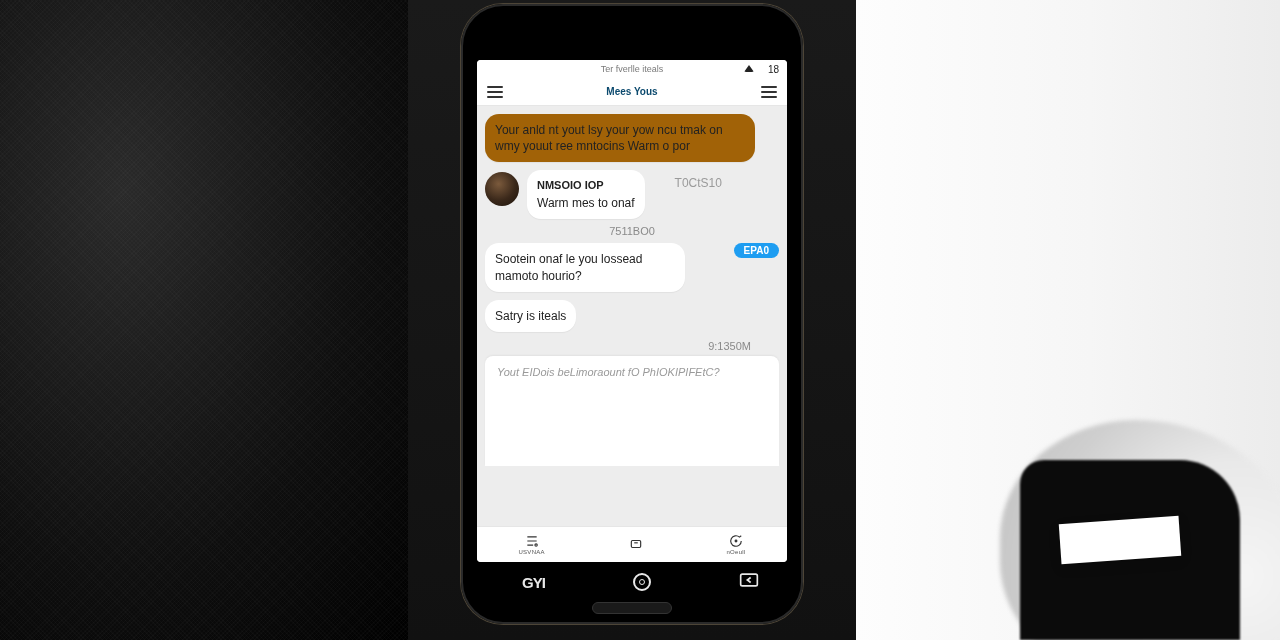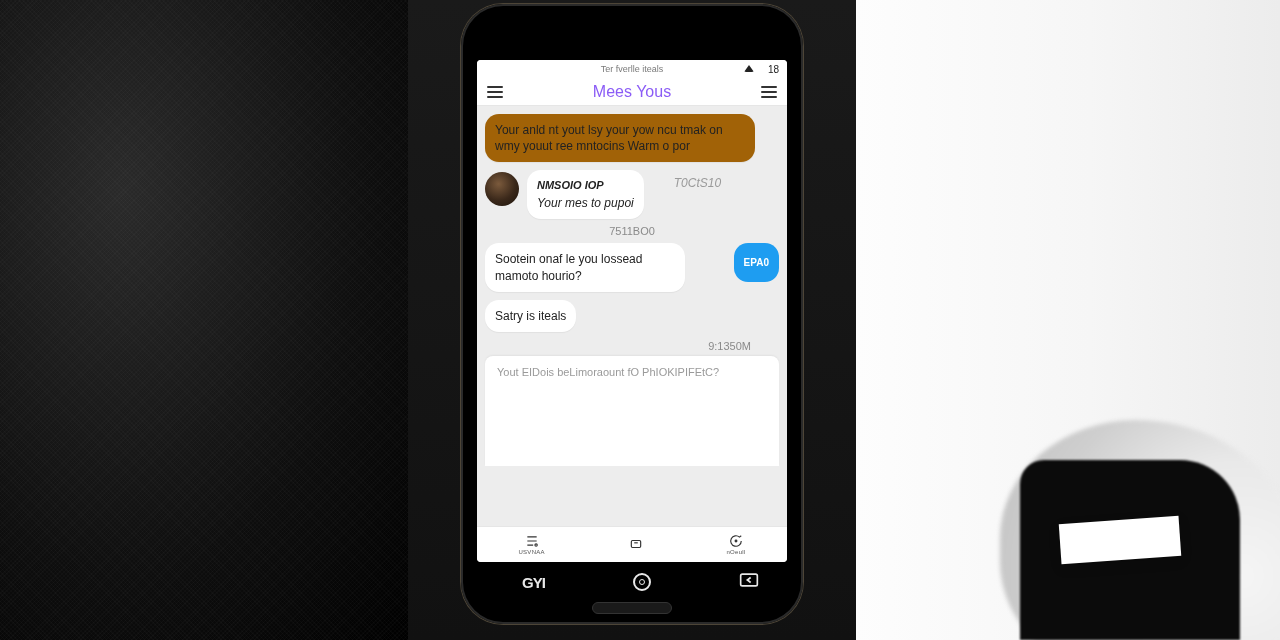--- a/index.html
+++ b/index.html
@@ -99,21 +99,21 @@
     position:relative; font-size:9px; color:#7a7a7a;
   }
   .statusbar .right{position:absolute; right:8px; display:flex; align-items:center; gap:14px; color:#222; font-size:10px;}
   .wifi{ width:0;height:0;border-left:5px solid transparent;border-right:5px solid transparent;border-bottom:7px solid #222; border-radius:2px; transform:translateY(-1px);}
   .appbar {
     height:28px; background:#fff;
     border-bottom:1px solid #e6e6e6;
     display:flex; align-items:center; justify-content:space-between;
     padding:0 10px;
   }
-  .appbar .title{ font-size:16px; font-weight:400; color:#8b5cf6;}
+  .appbar .title{ font-size:10px; font-weight:700; color:#0c4a6e;}
   .burger, .burger2 { width:16px; display:flex; flex-direction:column; gap:3px;}
   .burger span, .burger2 span{ height:2px; background:#333; border-radius:1px;}
   .chat {
     flex:1; background:#ededed;
     padding:8px 8px 4px 8px;
     overflow:hidden;
     position:relative;
   }
   .bubble {
     background:#fff; border-radius:14px;
@@ -125,27 +125,28 @@
   .bubble.gray{ background:#a16207;}
   .row{ display:flex; align-items:flex-start; gap:8px; margin-bottom:6px;}
   .avatar{ width:34px;height:34px;border-radius:50%;
     background: radial-gradient(circle at 40% 35%, #7b5a3c 0%, #3a281a 55%, #1b120a 100%);
     flex-shrink:0; margin-top:2px;}
   .meta{ font-size:11px; color:#8a8a8a; }
   .meta.center{ text-align:center; width:100%; margin:2px 0 6px;}
   .row-right{ display:flex; justify-content:flex-end; margin-bottom:6px;}
   .pill-blue{
     background:#1e9df1; color:#fff; font-size:10px; font-weight:600;
-    padding:14px 10px; border-radius:14px;
+    padding:2px 10px; border-radius:14px;
   }
   .compose{
     background:#fff; border-radius:8px 8px 0 0;
     padding:10px 12px; font-size:11px; color:#9a9a9a;
     min-height:110px; margin-top:4px;
     box-shadow:0 -1px 2px rgba(0,0,0,0.05);
+    font-style:italic;
   }
   .tabbar{
     height:36px; background:#fff;
     border-top:1px solid #e6e6e6;
     display:flex; justify-content:space-around; align-items:center;
   }
   .tab{ display:flex; flex-direction:column; align-items:center; gap:1px; color:#333;}
   .tab .lbl{ font-size:6px; letter-spacing:0.3px; color:#555;}
   .tab svg{ width:16px;height:14px;}
   .bubble .hdr{ font-weight:600; font-size:11px; margin-bottom:2px;}
@@ -190,24 +191,24 @@
 
           <div class="chat">
 
             <div class="bubble gray" style="max-width:270px;">
               <span>Your anld nt yout lsy your yow ncu tmak on wmy youut ree mntocins Warm o por</span>
             </div>
 
             <div class="row">
               <div class="avatar"></div>
               <div style="display:flex;flex-direction:column;gap:2px;">
-                <div style="display:flex;gap:30px;align-items:flex-start;font-style:italic;">
+                <div style="display:flex;gap:30px;align-items:flex-start;">
                   <div class="bubble" style="margin-bottom:0;">
                     <div class="hdr">NMSOIO IOP</div>
-                    <span>Your mes to pupoi</span>
+                    <span>Warm mes to onaf</span>
                   </div>
                   <span class="side-meta">T0CtS10</span>
                 </div>
               </div>
             </div>
 
             <div class="meta center">7511BO0</div>
 
             <div style="display:flex;align-items:flex-start;gap:8px;">
               <div class="bubble" style="max-width:200px;">

